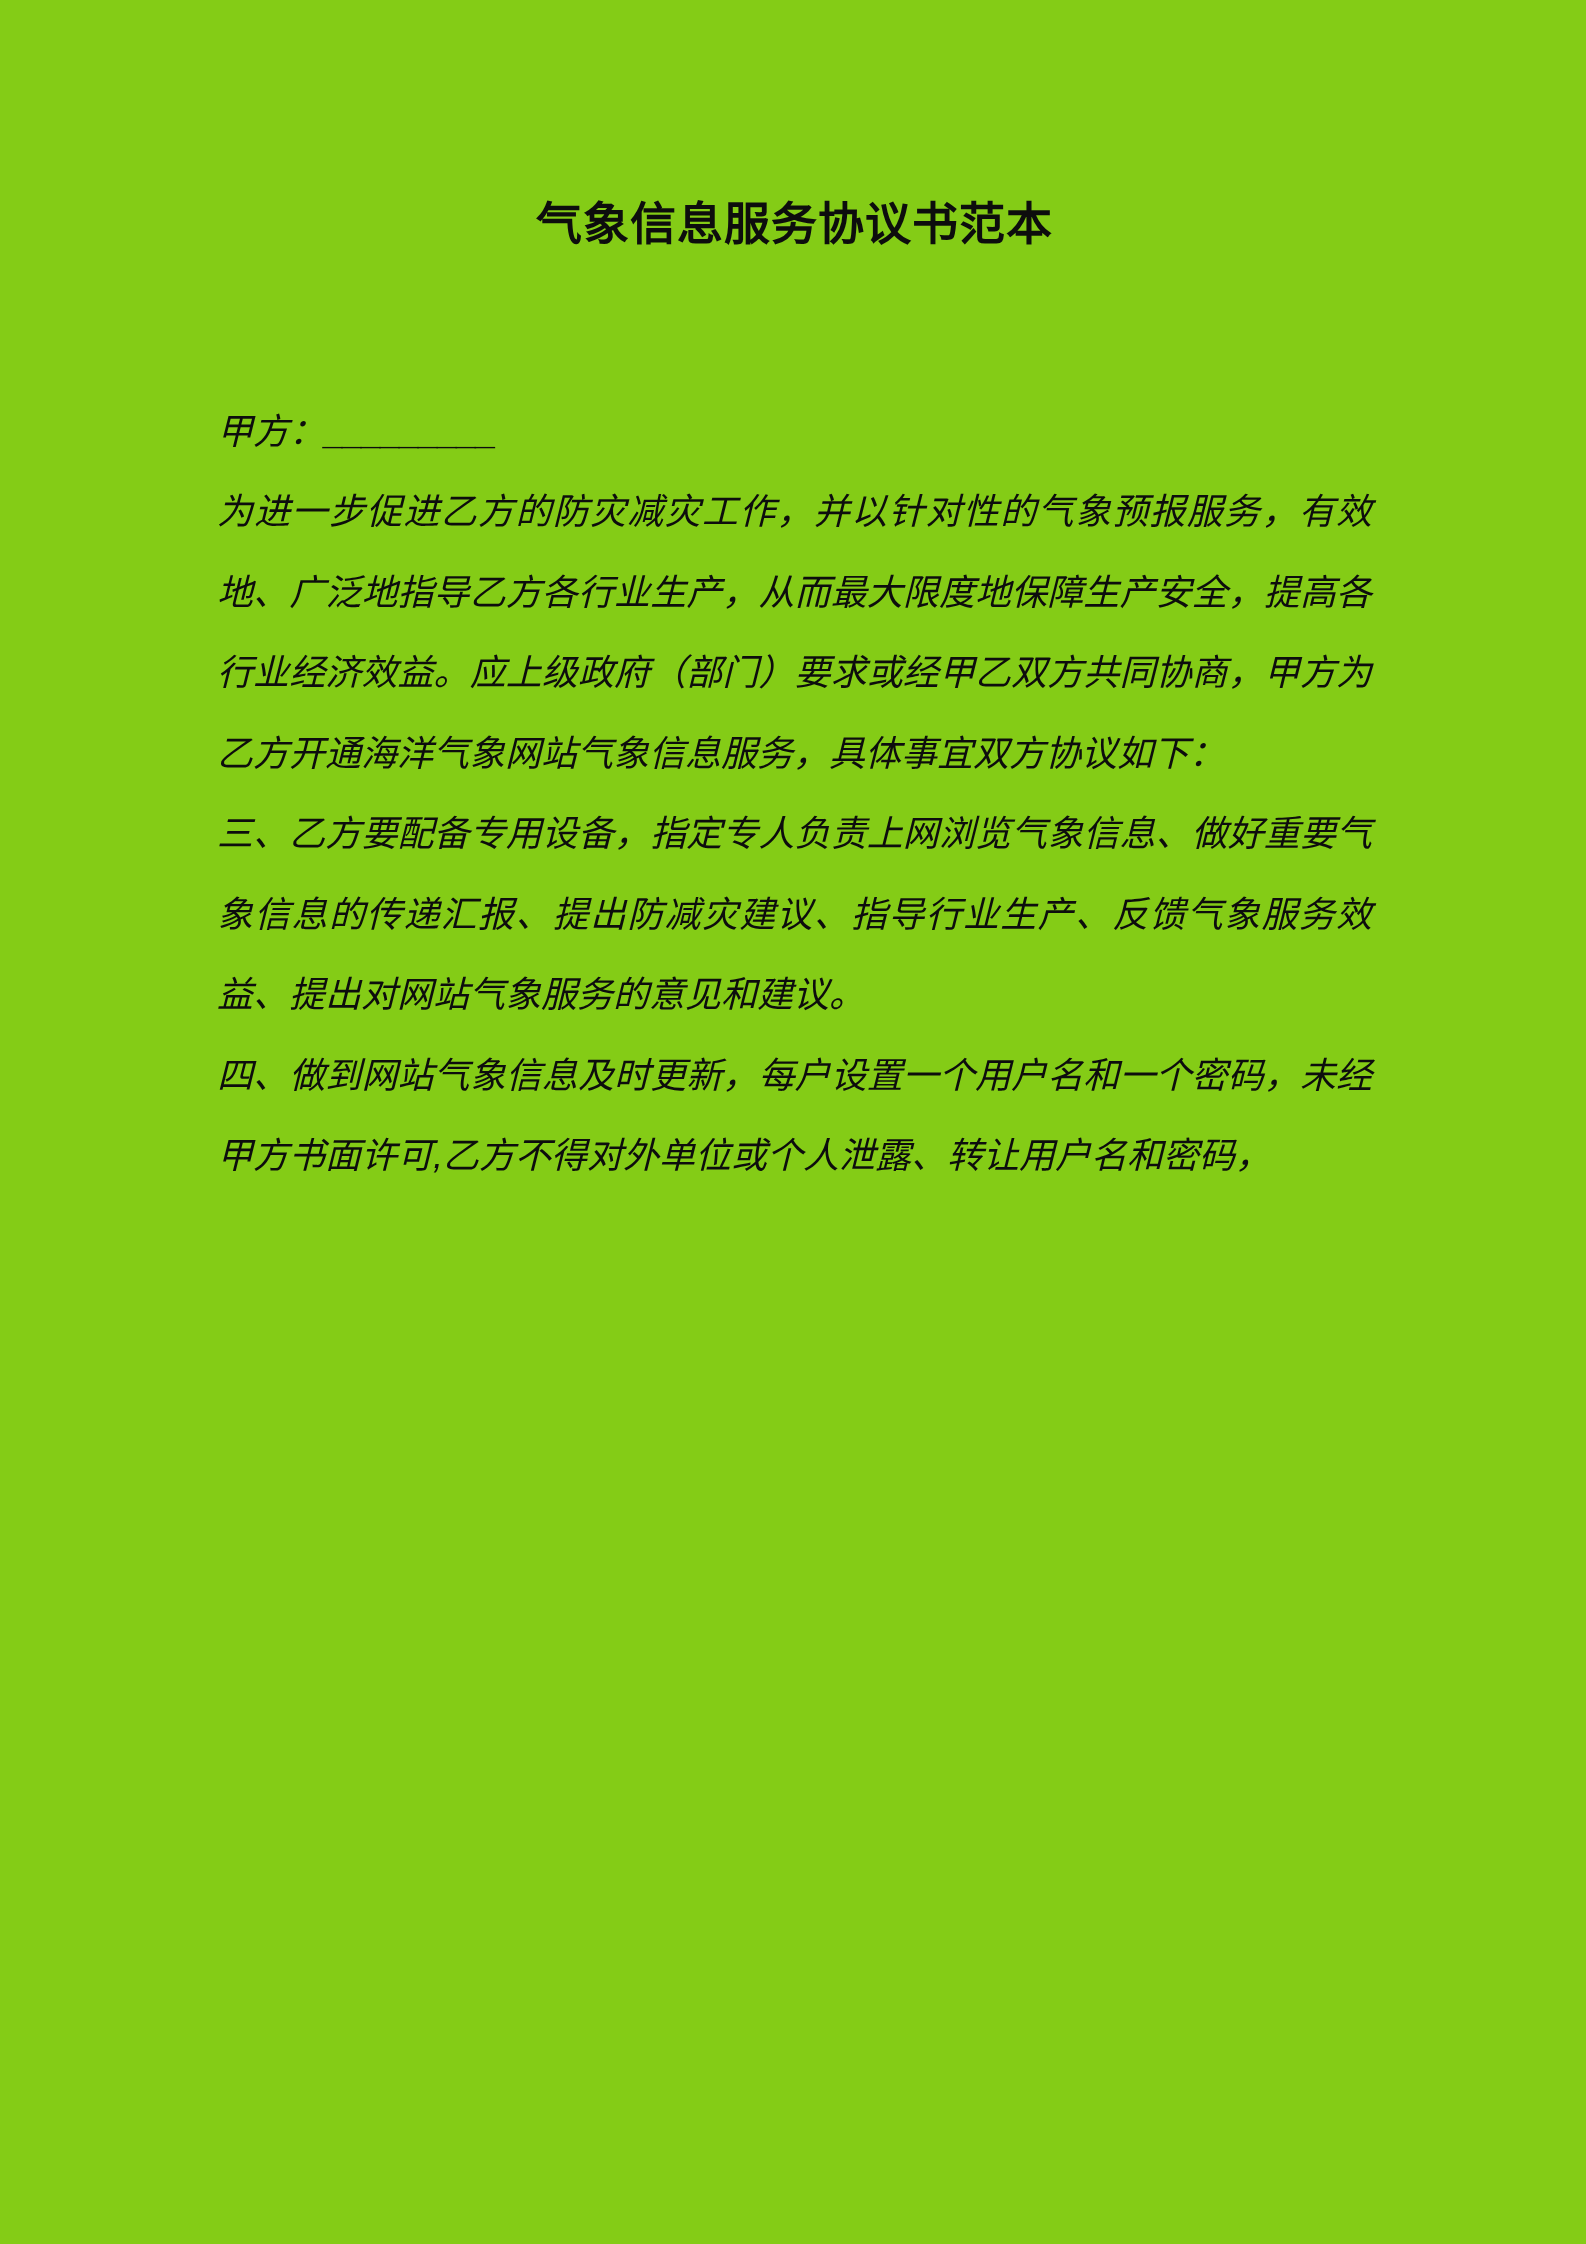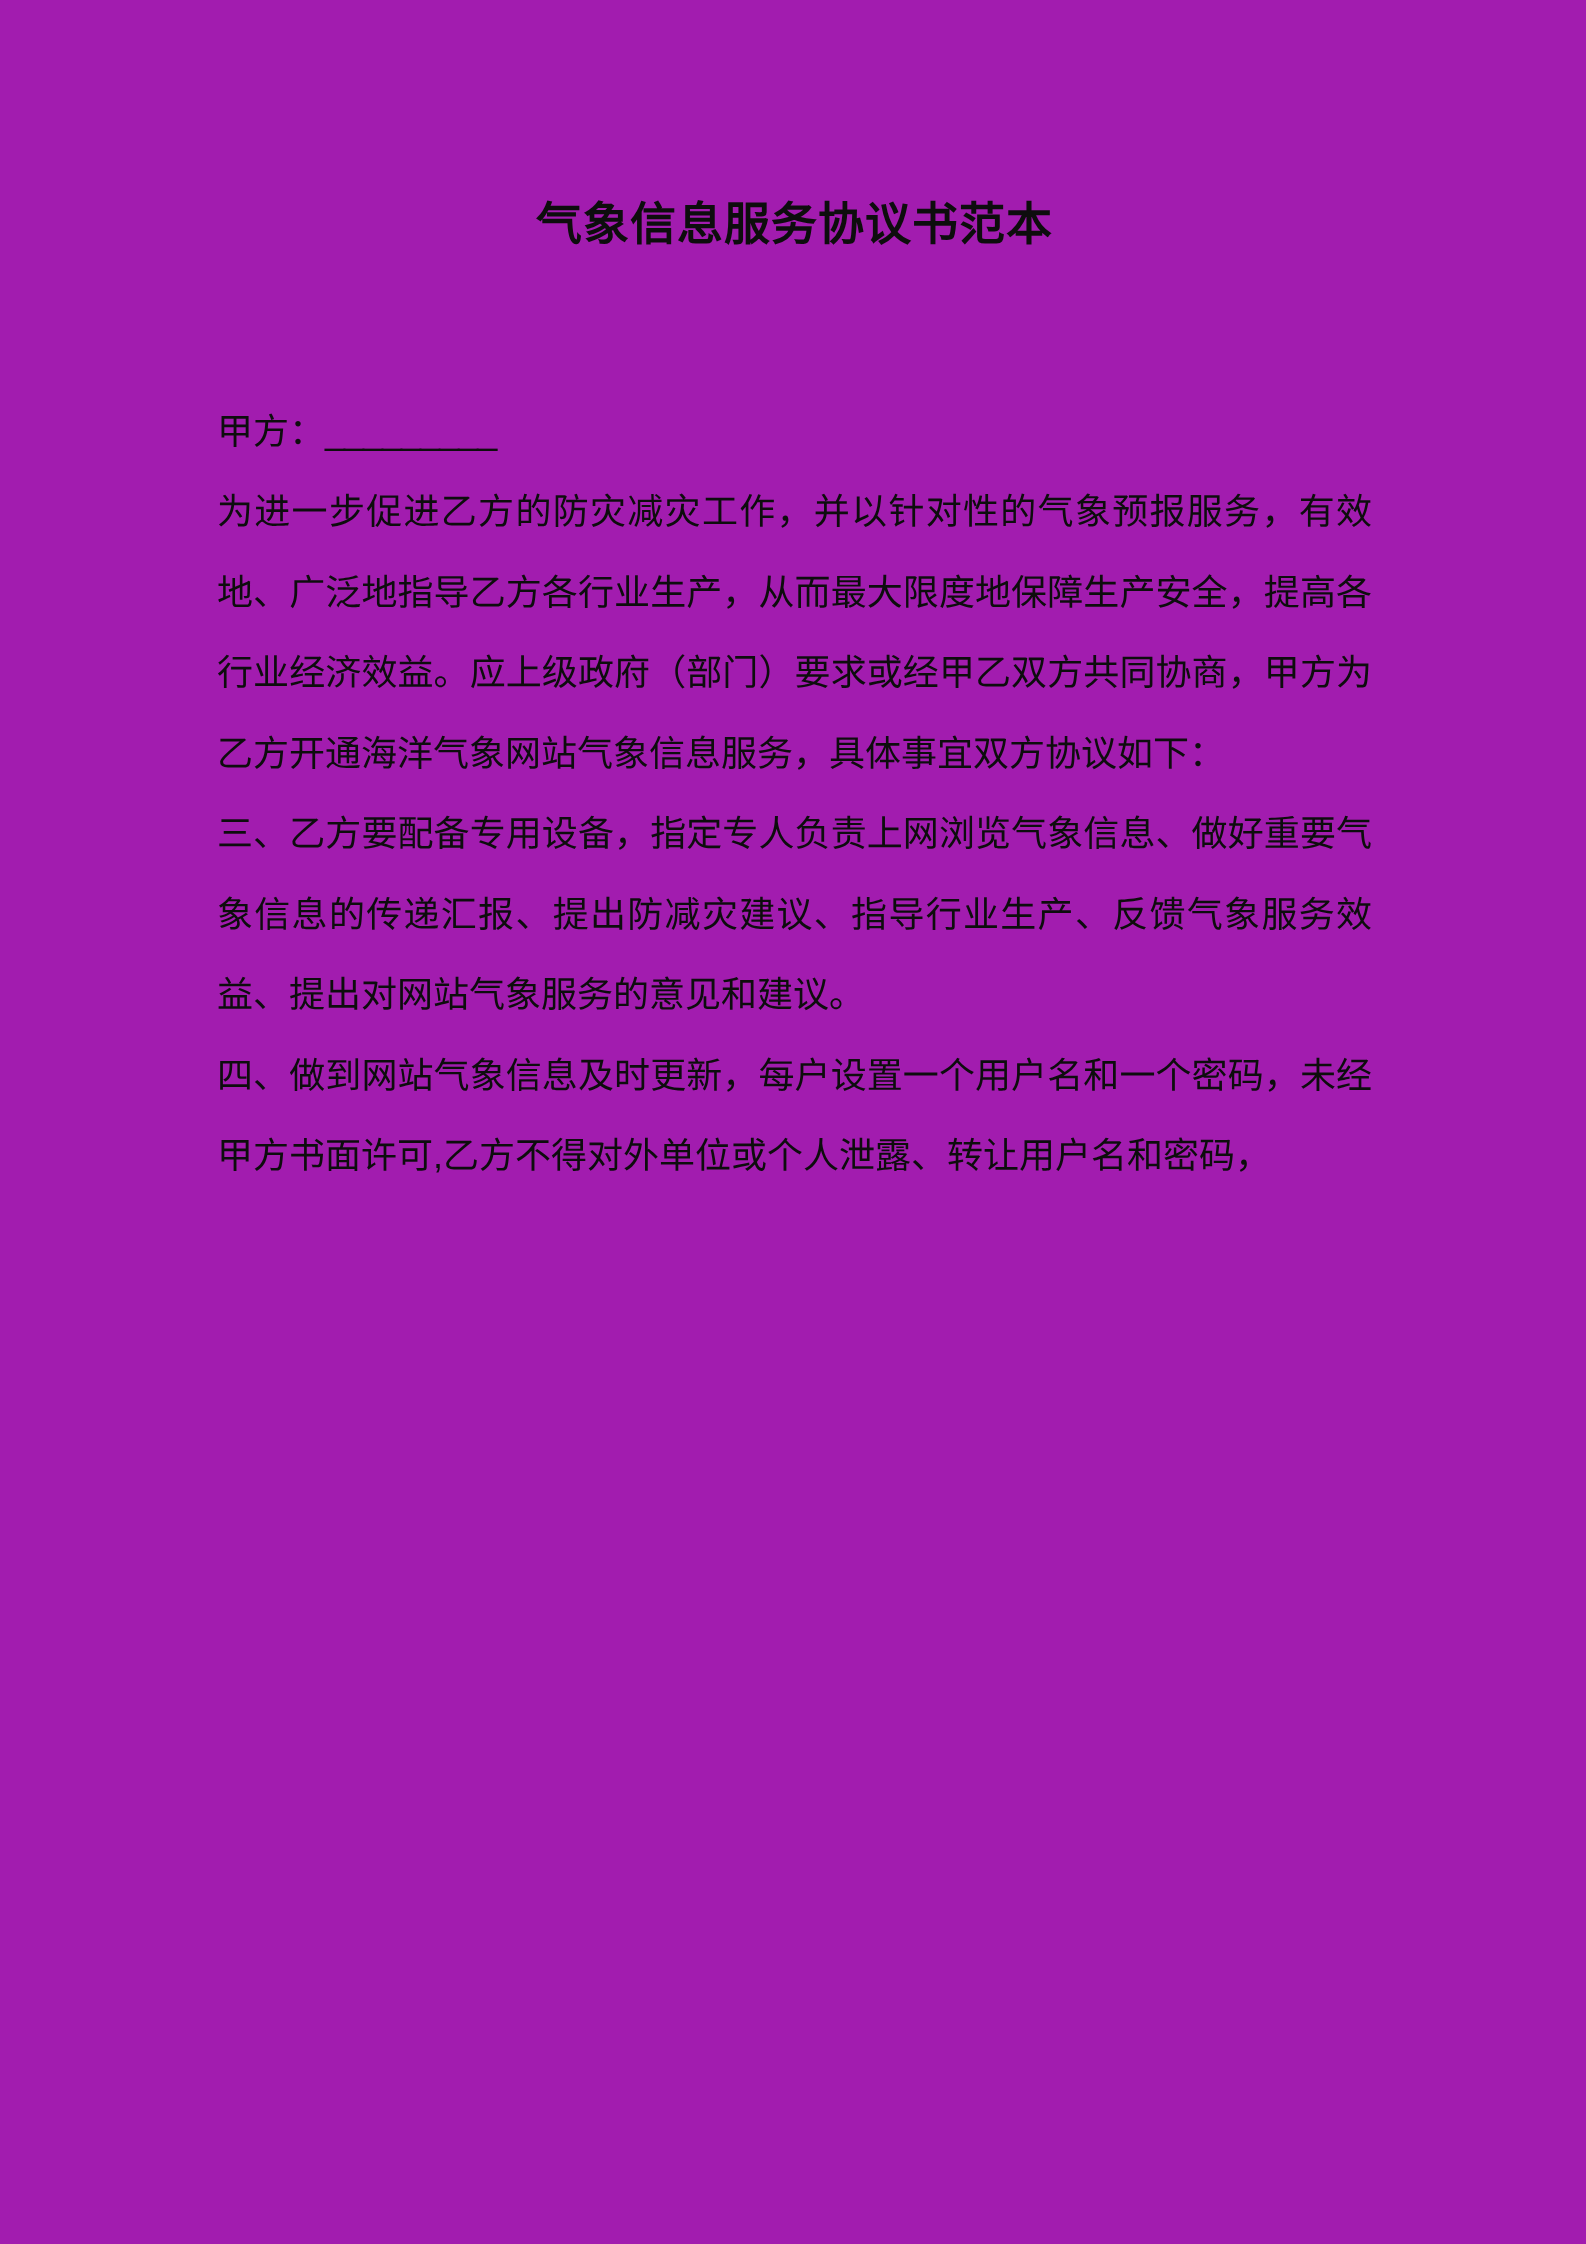--- a/index.html
+++ b/index.html
@@ -12,21 +12,21 @@
     height: 2244px;
     font-family: "Liberation Sans", "DejaVu Sans", sans-serif;
     color: #0d0d0d;
     overflow: hidden;
   }
   .page {
     box-sizing: border-box;
     width: 1586px;
     height: 2244px;
     padding: 196px 214px 0 217px;
-    background: #a21caf;
+    background: #84cc16;
   }
   .doc-title {
     margin: 0 0 138px 0;
     text-align: center;
     font-size: 46px;
     line-height: 1.25;
     font-weight: bold;
     color: #0d0d0d;
     letter-spacing: 1px;
   }
@@ -34,20 +34,21 @@
     font-size: 36px;
     line-height: 80.5px;
     font-weight: 500;
   }
   .doc-body p {
     margin: 0;
     padding: 0;
     text-align: justify;
     text-justify: inter-ideograph;
     word-break: break-all;
+    font-style: italic;
   }
   .party-line {
     text-align: left;
   }
   .party-blank {
     letter-spacing: -1px;
   }
 </style>
 </head>
 <body>

